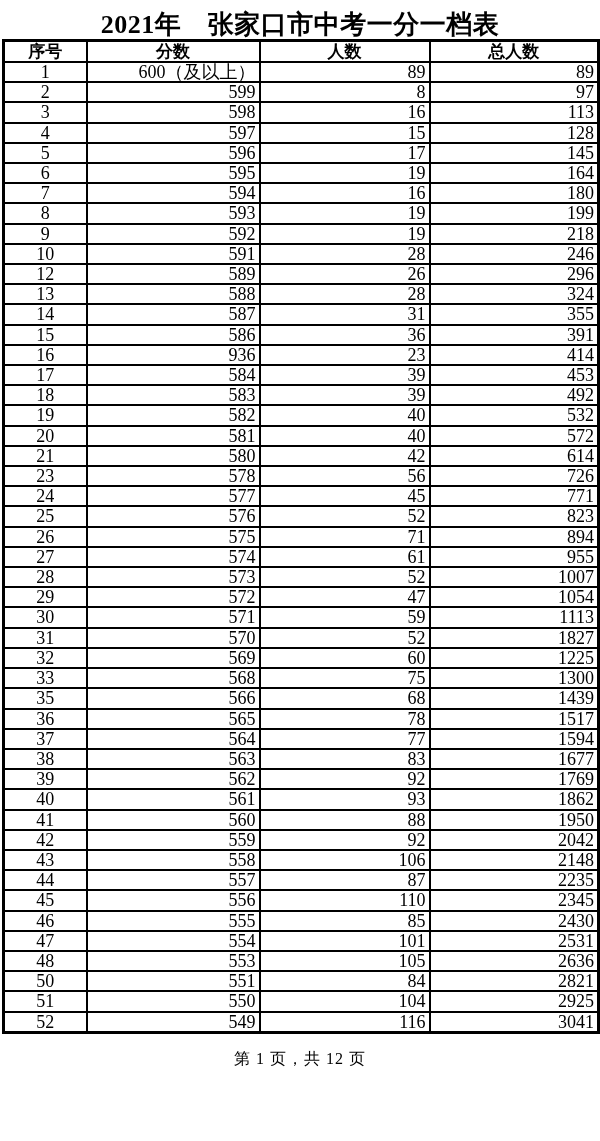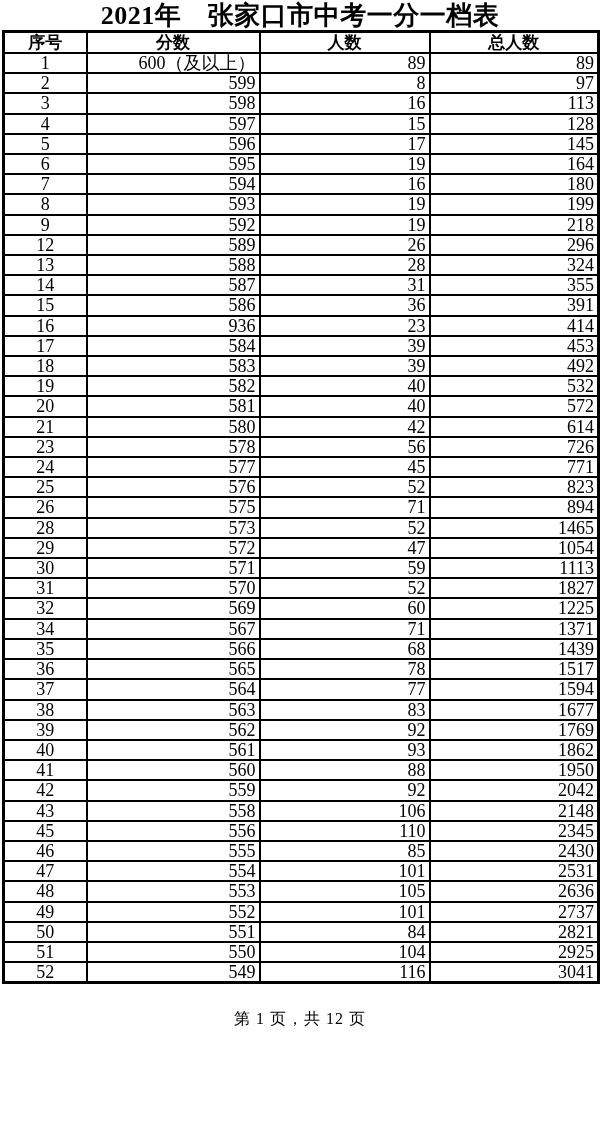--- a/index.html
+++ b/index.html
@@ -12,21 +12,21 @@
     font-family: "Liberation Serif", "DejaVu Serif", serif;
     color: #000000;
   }
   .page {
     width: 600px;
     height: 1141px;
     position: relative;
   }
   .title {
     margin: 0;
-    padding-top: 1px;
+    padding-top: 10px;
     height: 29px;
     line-height: 29px;
     text-align: center;
     font-size: 26px;
     font-weight: bold;
     letter-spacing: 0.5px;
     white-space: nowrap;
   }
   table.score-table {
     border-collapse: collapse;
@@ -55,21 +55,21 @@
     font-size: 18px;
     height: 18.2px;
     line-height: 18.2px;
     padding: 0;
     overflow: hidden;
     white-space: nowrap;
   }
   td.c { text-align: center; }
   td.r { text-align: right; padding-right: 3px; }
   .footer {
-    margin-top: 25px;
+    margin-top: 15px;
     text-align: center;
     font-size: 16px;
     letter-spacing: 1px;
     white-space: nowrap;
   }
 </style>
 </head>
 <body>
 
 <div class="page">
@@ -140,20 +140,26 @@
           <td class="r">19</td>
           <td class="r">199</td>
         </tr>
         <tr>
           <td class="c">9</td>
           <td class="r">592</td>
           <td class="r">19</td>
           <td class="r">218</td>
         </tr>
         <tr>
+          <td class="c">10</td>
+          <td class="r">591</td>
+          <td class="r">28</td>
+          <td class="r">246</td>
+        </tr>
+        <tr>
           <td class="c">12</td>
           <td class="r">589</td>
           <td class="r">26</td>
           <td class="r">296</td>
         </tr>
         <tr>
           <td class="c">13</td>
           <td class="r">588</td>
           <td class="r">28</td>
           <td class="r">324</td>
@@ -224,24 +230,30 @@
           <td class="r">52</td>
           <td class="r">823</td>
         </tr>
         <tr>
           <td class="c">26</td>
           <td class="r">575</td>
           <td class="r">71</td>
           <td class="r">894</td>
         </tr>
         <tr>
+          <td class="c">27</td>
+          <td class="r">574</td>
+          <td class="r">61</td>
+          <td class="r">955</td>
+        </tr>
+        <tr>
           <td class="c">28</td>
           <td class="r">573</td>
           <td class="r">52</td>
-          <td class="r">1465</td>
+          <td class="r">1007</td>
         </tr>
         <tr>
           <td class="c">29</td>
           <td class="r">572</td>
           <td class="r">47</td>
           <td class="r">1054</td>
         </tr>
         <tr>
           <td class="c">30</td>
           <td class="r">571</td>
@@ -254,24 +266,24 @@
           <td class="r">52</td>
           <td class="r">1827</td>
         </tr>
         <tr>
           <td class="c">32</td>
           <td class="r">569</td>
           <td class="r">60</td>
           <td class="r">1225</td>
         </tr>
         <tr>
-          <td class="c">34</td>
-          <td class="r">567</td>
-          <td class="r">71</td>
-          <td class="r">1371</td>
+          <td class="c">33</td>
+          <td class="r">568</td>
+          <td class="r">75</td>
+          <td class="r">1300</td>
         </tr>
         <tr>
           <td class="c">35</td>
           <td class="r">566</td>
           <td class="r">68</td>
           <td class="r">1439</td>
         </tr>
         <tr>
           <td class="c">36</td>
           <td class="r">565</td>
@@ -314,20 +326,26 @@
           <td class="r">92</td>
           <td class="r">2042</td>
         </tr>
         <tr>
           <td class="c">43</td>
           <td class="r">558</td>
           <td class="r">106</td>
           <td class="r">2148</td>
         </tr>
         <tr>
+          <td class="c">44</td>
+          <td class="r">557</td>
+          <td class="r">87</td>
+          <td class="r">2235</td>
+        </tr>
+        <tr>
           <td class="c">45</td>
           <td class="r">556</td>
           <td class="r">110</td>
           <td class="r">2345</td>
         </tr>
         <tr>
           <td class="c">46</td>
           <td class="r">555</td>
           <td class="r">85</td>
           <td class="r">2430</td>
@@ -338,26 +356,20 @@
           <td class="r">101</td>
           <td class="r">2531</td>
         </tr>
         <tr>
           <td class="c">48</td>
           <td class="r">553</td>
           <td class="r">105</td>
           <td class="r">2636</td>
         </tr>
         <tr>
-          <td class="c">49</td>
-          <td class="r">552</td>
-          <td class="r">101</td>
-          <td class="r">2737</td>
-        </tr>
-        <tr>
           <td class="c">50</td>
           <td class="r">551</td>
           <td class="r">84</td>
           <td class="r">2821</td>
         </tr>
         <tr>
           <td class="c">51</td>
           <td class="r">550</td>
           <td class="r">104</td>
           <td class="r">2925</td>

